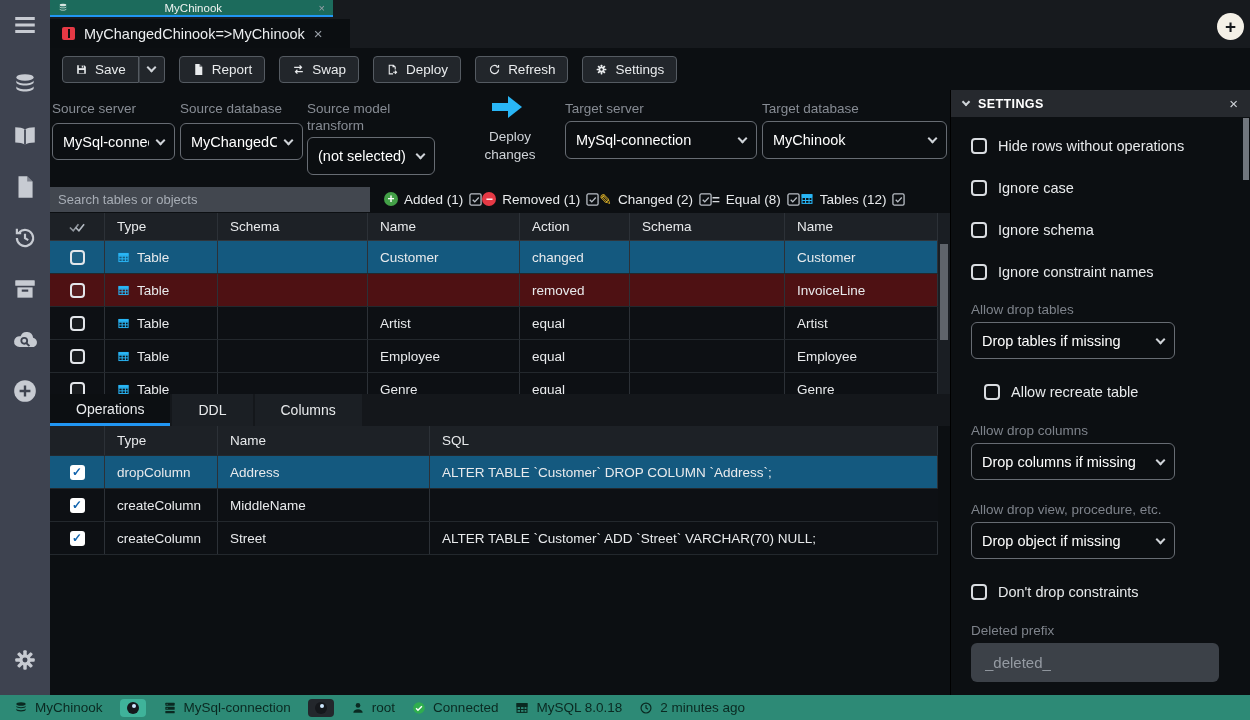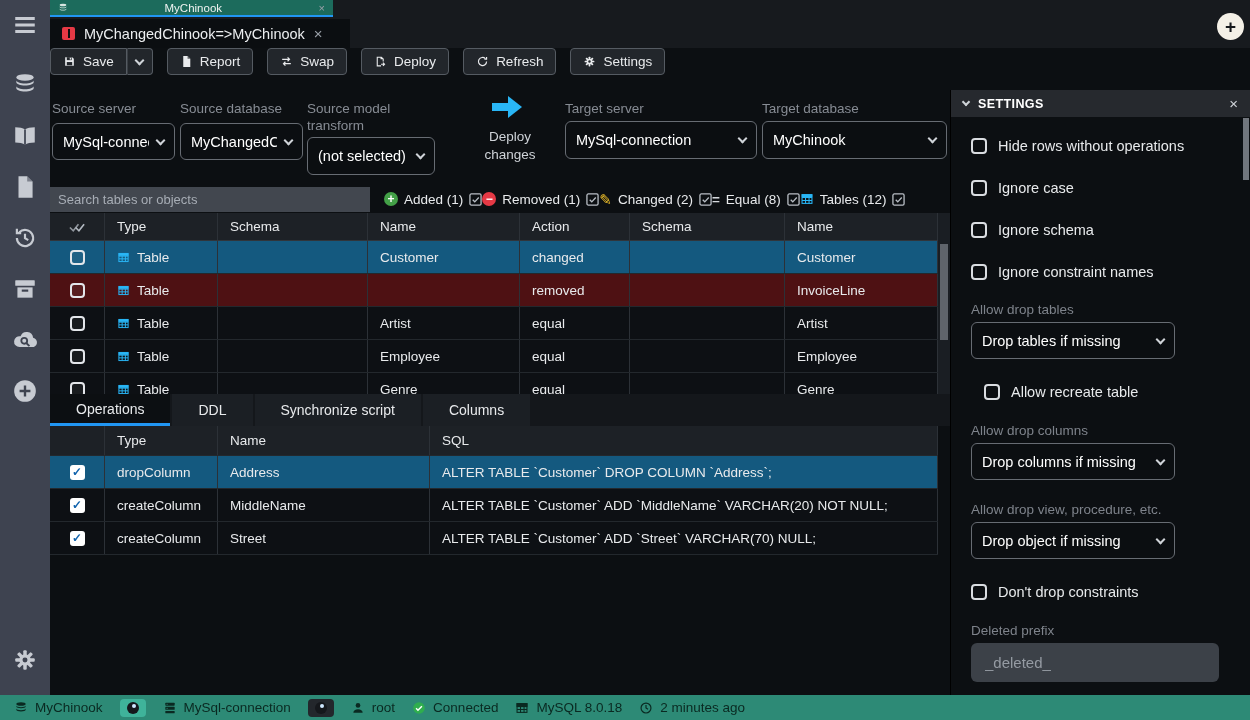--- a/index.html
+++ b/index.html
@@ -14,21 +14,21 @@
 
 #topstrip{position:absolute;left:50px;top:0;width:1200px;height:48px;background:#171a1e}
 #dbtab{position:absolute;left:0;top:0;width:283px;height:17px;background:var(--tab-teal);border-bottom:2px solid var(--accent-blue);display:flex;align-items:center;padding:0 8px;gap:6px;font-size:11.5px;color:#eef3f1;cursor:pointer}
 #dbtab .lbl{flex:1;text-align:center}
 #filetab{position:absolute;left:0;top:19px;width:300px;height:29px;background:#0b0e11;display:flex;align-items:center;padding:0 12px;gap:9px;font-size:14.5px;color:#eceef0;cursor:pointer}
 .redicon{width:13px;height:13px;background:var(--removed-red);border-radius:2px;position:relative;flex:none}
 .redicon::after{content:"";position:absolute;left:5.5px;top:2px;width:2px;height:9px;background:#0b0e11}
 .tab-x{color:#9aa0a8;font-size:15px;cursor:pointer}
 #addbtn{position:absolute;right:6px;top:13px;width:27px;height:27px;border-radius:50%;background:#f4f0e7;color:#15181c;display:flex;align-items:center;justify-content:center;font-size:19px;font-weight:700;cursor:pointer}
 
-#toolbar{position:absolute;left:50px;top:48px;width:1200px;height:42px;display:flex;align-items:flex-start;gap:14px}
+#toolbar{position:absolute;left:50px;top:48px;width:1200px;height:42px;display:flex;align-items:center;padding-left:12px;gap:14px}
 .tbtn{display:flex;align-items:center;gap:7px;height:27px;padding:0 12px;background:#22262b;border:1px solid #555b62;border-radius:4px;font-size:13.5px;color:#e9ebed;cursor:pointer}
 .tbtn svg{width:13px;height:13px}
 #savegrp{display:flex}
 #savegrp .tbtn{border-radius:4px 0 0 4px}
 #savecaret{width:26px;height:27px;background:#22262b;border:1px solid #555b62;border-left:1px solid #3a3f45;border-radius:0 4px 4px 0;display:flex;align-items:center;justify-content:center;cursor:pointer}
 .chev{width:7px;height:7px;border-right:2px solid #cfd3d8;border-bottom:2px solid #cfd3d8;transform:rotate(45deg);margin-top:-3px}
 
 #mapping{position:absolute;left:50px;top:90px;width:900px;height:96px;font-size:13.5px}
 .mlabel{position:absolute;color:#878c94}
 .select{display:flex;align-items:center;background:#0b0e11;border:1px solid #676c73;border-radius:6px;color:#fff;font-size:14.5px;padding:0 10px;gap:8px;cursor:pointer}
@@ -444,21 +444,20 @@
       <div class="dcell">Genre</div>
     </div>
   </div>
   <div id="dscroll">
       <div id="dthumb"></div>
     </div>
 
   <div id="optabs">
     <div class="otab active">Operations</div>
     <div class="otab">DDL</div>
-    <div class="otab">Synchronize script</div>
     <div class="otab">Columns</div>
   </div>
 
   <div id="opstable">
     <div class="orow ohead">
       <div class="dcell c0"></div>
       <div class="dcell">Type</div>
       <div class="dcell">Name</div>
       <div class="dcell">SQL</div>
     </div>
@@ -469,21 +468,20 @@
       <div class="dcell">dropColumn</div>
       <div class="dcell">Address</div>
       <div class="dcell">ALTER TABLE `Customer` DROP COLUMN `Address`;</div>
     </div>
     <div class="orow">
       <div class="dcell c0">
           <span class="cbc"></span>
         </div>
       <div class="dcell">createColumn</div>
       <div class="dcell">MiddleName</div>
-      <div class="dcell">ALTER TABLE `Customer` ADD `MiddleName` VARCHAR(20) NOT NULL;</div>
     </div>
     <div class="orow">
       <div class="dcell c0">
           <span class="cbc"></span>
         </div>
       <div class="dcell">createColumn</div>
       <div class="dcell">Street</div>
       <div class="dcell">ALTER TABLE `Customer` ADD `Street` VARCHAR(70) NULL;</div>
     </div>
   </div>

